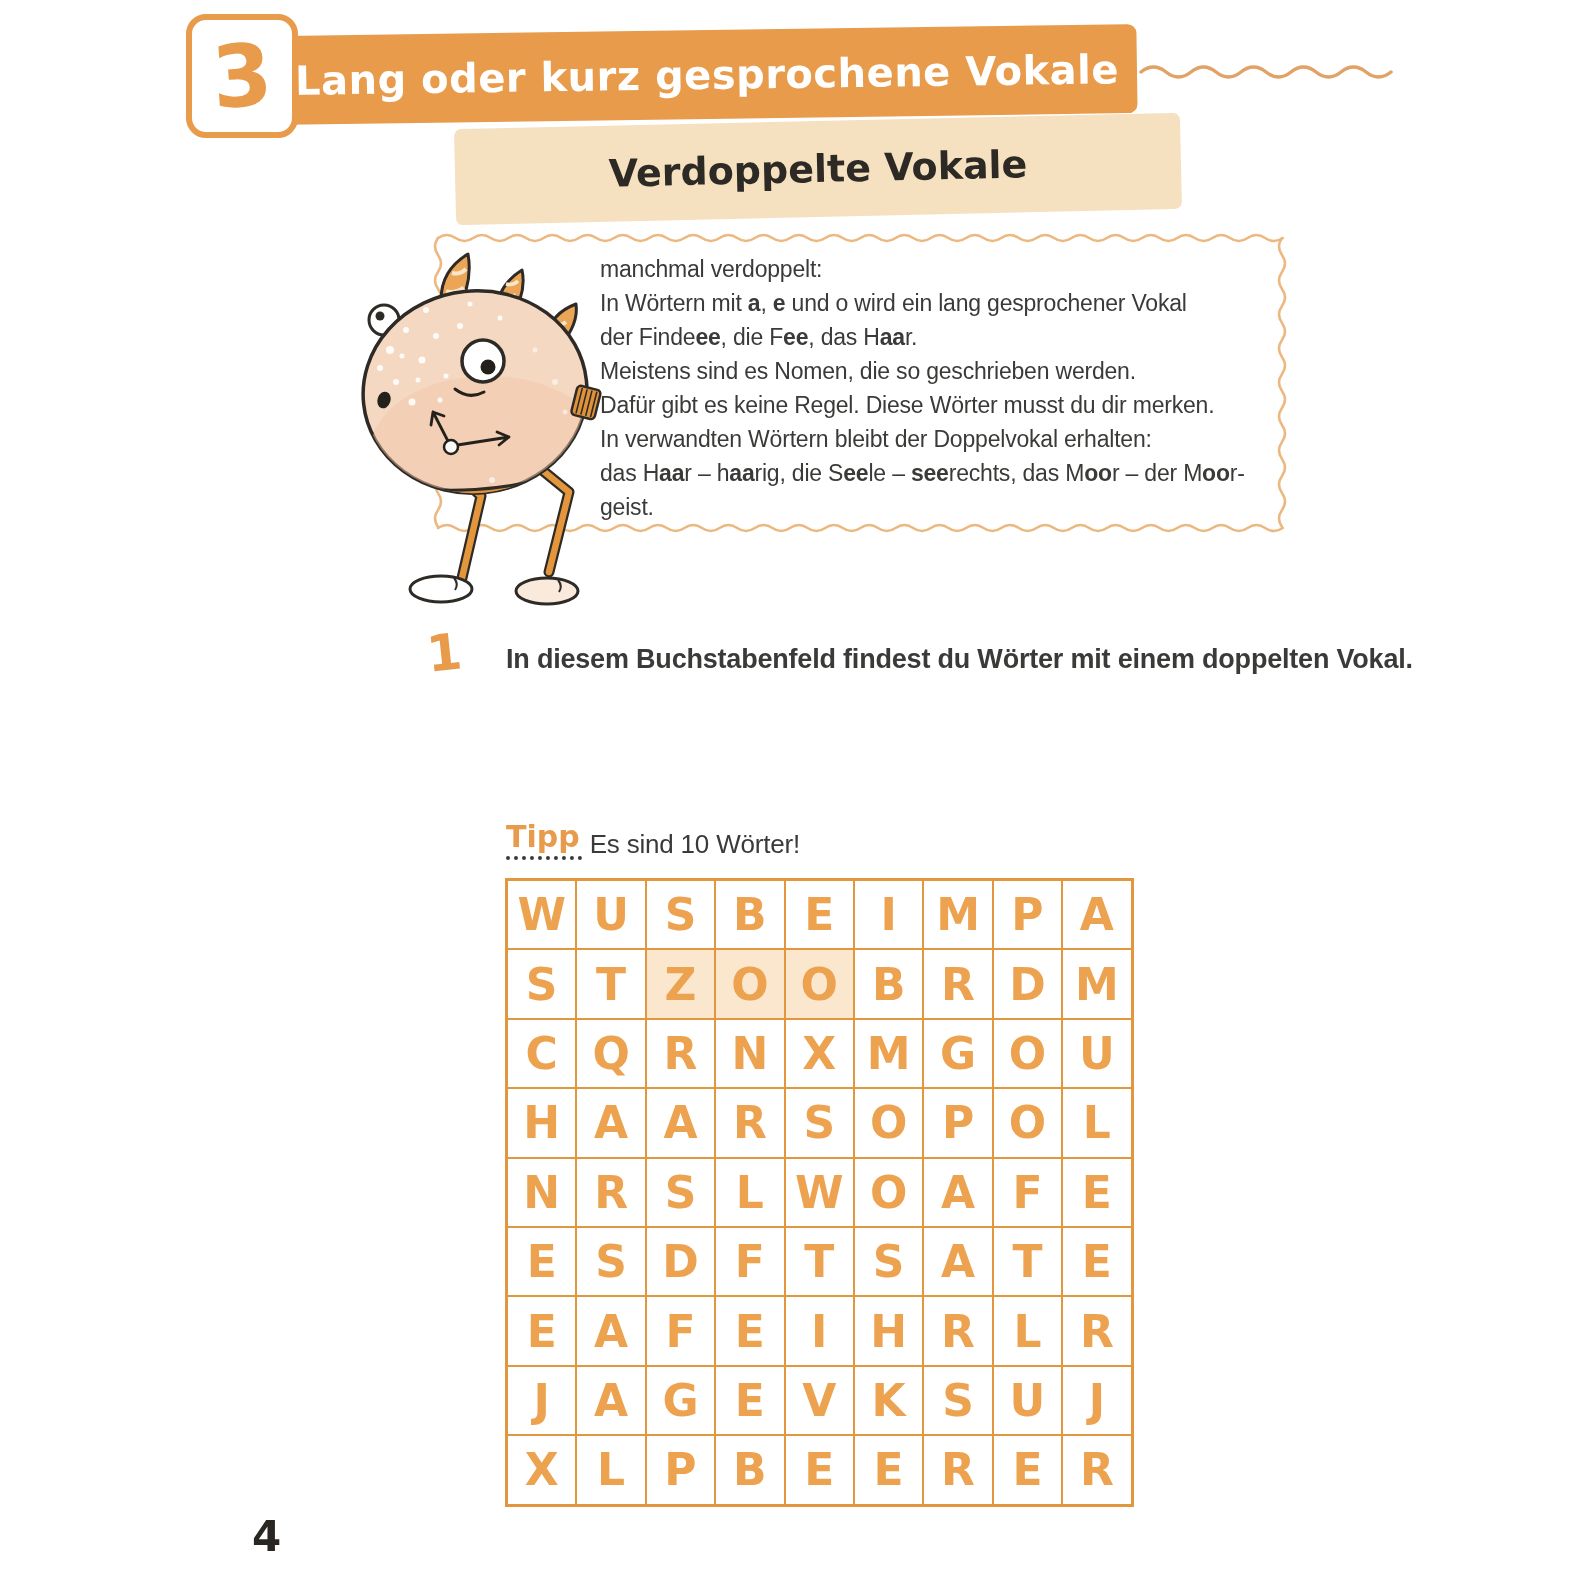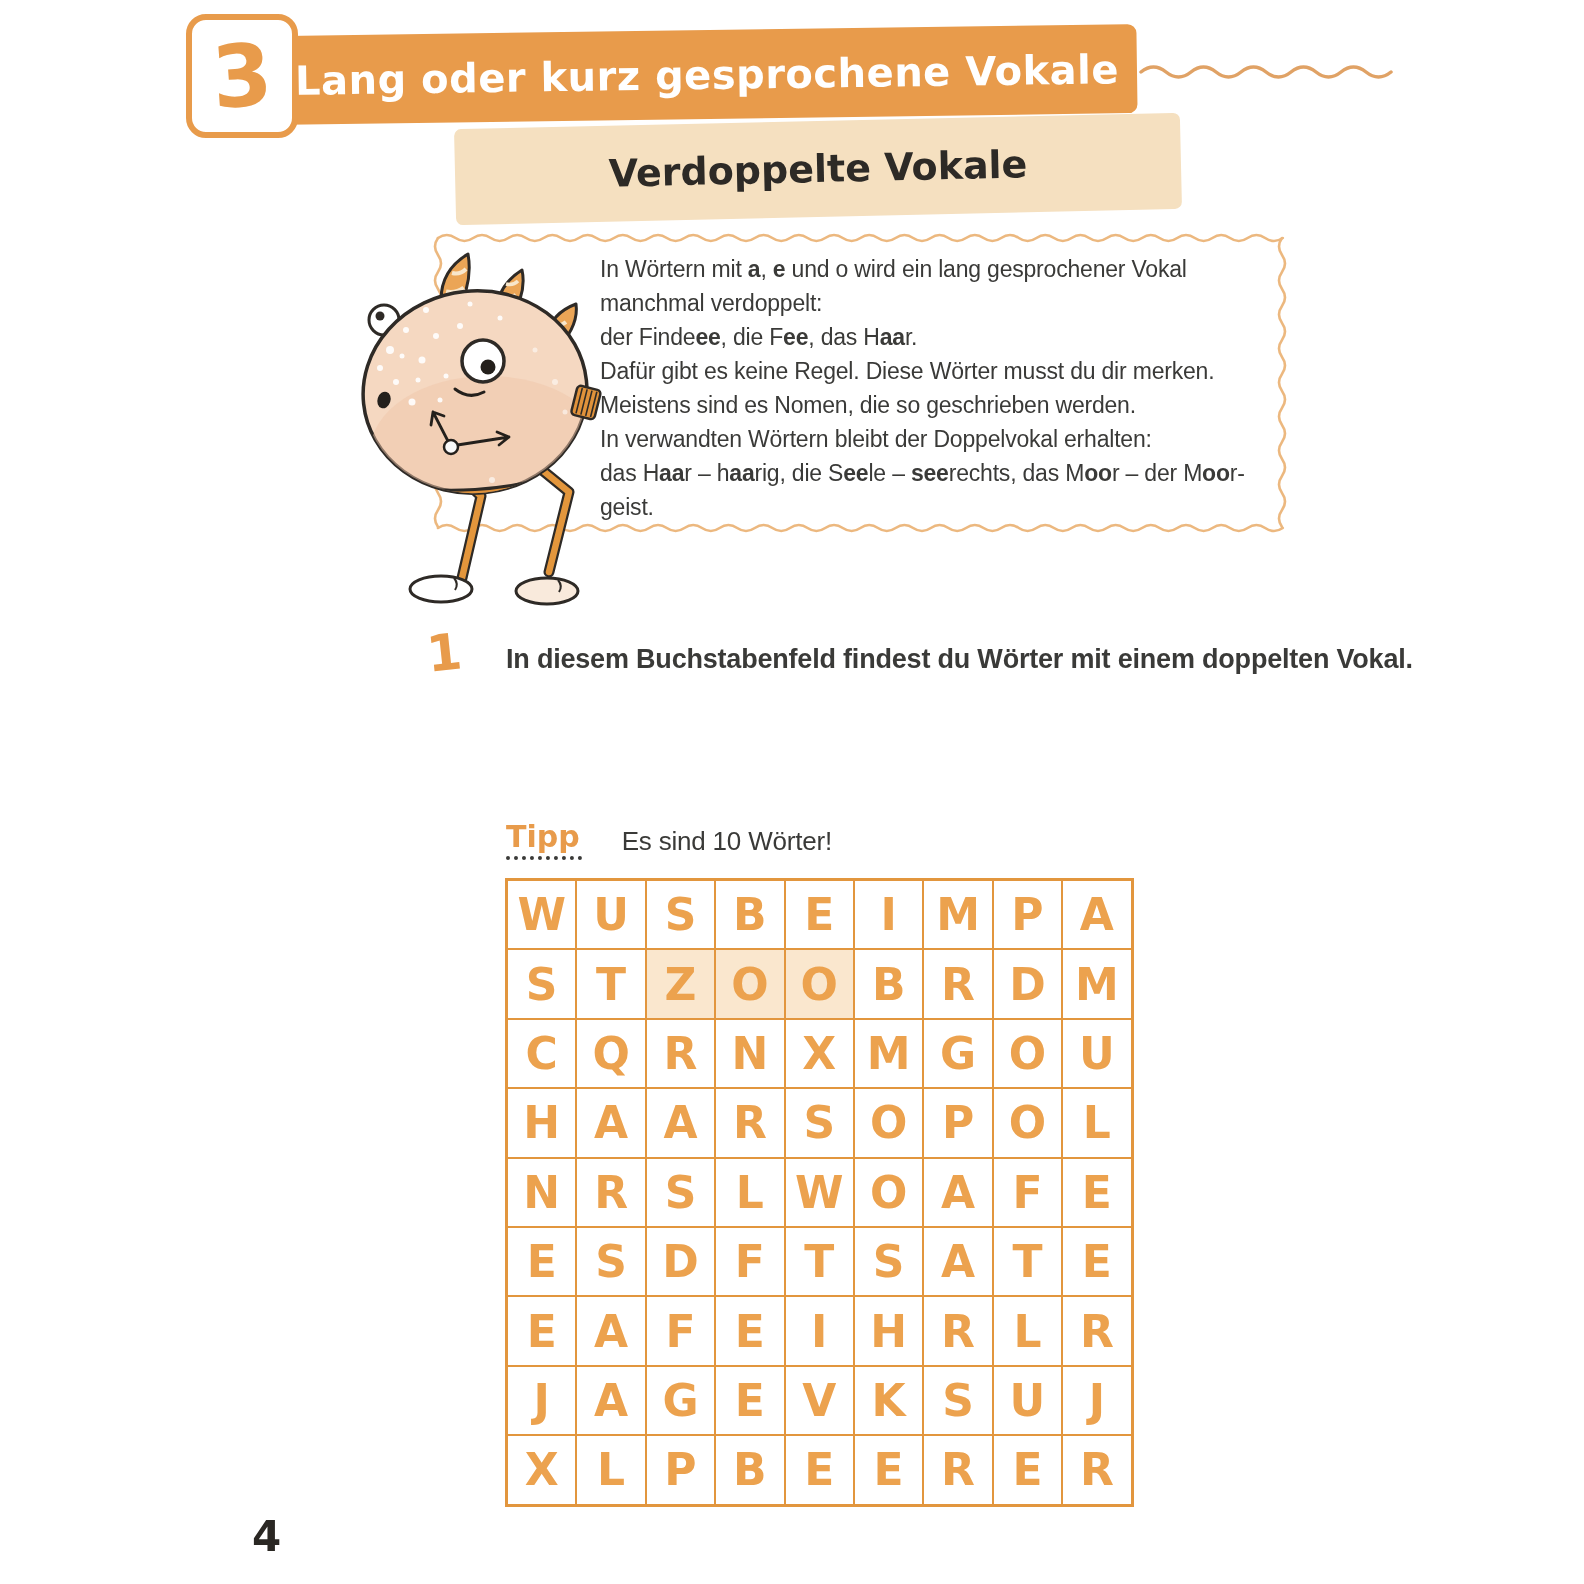--- a/index.html
+++ b/index.html
@@ -54,21 +54,21 @@
     color:var(--accent-orange,#E89B4B);transform:rotate(-6deg);line-height:1;
   }
   .ex-heading{
     position:absolute;left:506px;top:644px;width:1000px;
     font-weight:bold;font-size:27px;color:var(--text-dark,#3A3A38);letter-spacing:-0.2px;
   }
   .ex-instructions{position:absolute;left:506px;top:702px;}
   .ex-instructions div{
     font-size:27px;line-height:42px;color:var(--text-dark,#3A3A38);white-space:nowrap;letter-spacing:-0.2px;
   }
-  .tip-row{position:absolute;left:506px;top:822px;display:flex;align-items:center;gap:40px;}
+  .tip-row{position:absolute;left:506px;top:822px;display:flex;align-items:flex-end;gap:8px;}
   .tip-label{
     font-family:"DejaVu Sans", sans-serif;font-weight:bold;font-size:30px;
     color:var(--accent-orange,#E89B4B);border-bottom:4px dotted var(--text-dark,#3A3A38);
     padding:0 2px 4px 0;line-height:1;
   }
   .tip-text{font-size:26px;color:var(--text-dark,#3A3A38);letter-spacing:-0.2px;}
 
   
   .grid{
     position:absolute;left:505px;top:878px;
@@ -109,25 +109,25 @@
   <div class="info-box">
     <svg class="wavy" width="860" height="304" viewBox="0 0 860 304">
       <g fill="none" stroke="var(--wavy-border,#ECB87F)" stroke-width="2.6" stroke-linecap="round">
         <path id="wav-top" d="M 8 7 q 8.8 -6 17.6 0 t 17.6 0 t 17.6 0 t 17.6 0 t 17.6 0 t 17.6 0 t 17.6 0 t 17.6 0 t 17.6 0 t 17.6 0 t 17.6 0 t 17.6 0 t 17.6 0 t 17.6 0 t 17.6 0 t 17.6 0 t 17.6 0 t 17.6 0 t 17.6 0 t 17.6 0 t 17.6 0 t 17.6 0 t 17.6 0 t 17.6 0 t 17.6 0 t 17.6 0 t 17.6 0 t 17.6 0 t 17.6 0 t 17.6 0 t 17.6 0 t 17.6 0 t 17.6 0 t 17.6 0 t 17.6 0 t 17.6 0 t 17.6 0 t 17.6 0 t 17.6 0 t 17.6 0 t 17.6 0 t 17.6 0 t 17.6 0 t 17.6 0 t 17.6 0 t 17.6 0 t 17.6 0 t 17.6 0"></path>
           <path id="wav-bottom" d="M 8 297 q 8.8 -6 17.6 0 t 17.6 0 t 17.6 0 t 17.6 0 t 17.6 0 t 17.6 0 t 17.6 0 t 17.6 0 t 17.6 0 t 17.6 0 t 17.6 0 t 17.6 0 t 17.6 0 t 17.6 0 t 17.6 0 t 17.6 0 t 17.6 0 t 17.6 0 t 17.6 0 t 17.6 0 t 17.6 0 t 17.6 0 t 17.6 0 t 17.6 0 t 17.6 0 t 17.6 0 t 17.6 0 t 17.6 0 t 17.6 0 t 17.6 0 t 17.6 0 t 17.6 0 t 17.6 0 t 17.6 0 t 17.6 0 t 17.6 0 t 17.6 0 t 17.6 0 t 17.6 0 t 17.6 0 t 17.6 0 t 17.6 0 t 17.6 0 t 17.6 0 t 17.6 0 t 17.6 0 t 17.6 0 t 17.6 0"></path>
           <path id="wav-left" d="M 8 7 q -6 8.5 0 17 t 0 17 t 0 17 t 0 17 t 0 17 t 0 17 t 0 17 t 0 17 t 0 17 t 0 17 t 0 17 t 0 17 t 0 17 t 0 17 t 0 17 t 0 17 t 0 17"></path>
           <path id="wav-right" d="M 852 7 q -6 8.5 0 17 t 0 17 t 0 17 t 0 17 t 0 17 t 0 17 t 0 17 t 0 17 t 0 17 t 0 17 t 0 17 t 0 17 t 0 17 t 0 17 t 0 17 t 0 17 t 0 17"></path>
       </g>
     </svg>
     <div class="info-text" id="info-lines">
+        <div class="info-line"><span>manchmal verdoppelt:</span></div>
         <div class="info-line"><span>In Wörtern mit </span><span class="b">a</span><span>, </span><span class="b">e</span><span> und o wird ein lang gesprochener Vokal</span></div>
-        <div class="info-line"><span>manchmal verdoppelt:</span></div>
         <div class="info-line"><span>der Finde</span><span class="b">ee</span><span>, die F</span><span class="b">ee</span><span>, das H</span><span class="b">aa</span><span>r.</span></div>
+        <div class="info-line"><span>Meistens sind es Nomen, die so geschrieben werden.</span></div>
         <div class="info-line"><span>Dafür gibt es keine Regel. Diese Wörter musst du dir merken.</span></div>
-        <div class="info-line"><span>Meistens sind es Nomen, die so geschrieben werden.</span></div>
         <div class="info-line"><span>In verwandten Wörtern bleibt der Doppelvokal erhalten:</span></div>
         <div class="info-line"><span>das H</span><span class="b">aa</span><span>r – h</span><span class="b">aa</span><span>rig, die S</span><span class="b">ee</span><span>le – </span><span class="b">see</span><span>rechts, das M</span><span class="b">oo</span><span>r – der M</span><span class="b">oo</span><span>r-</span></div>
         <div class="info-line"><span>geist.</span></div>
       </div>
   </div>
 
   <svg class="monster" width="260" height="370" viewBox="0 0 260 370">
     <defs>
       <clipPath id="headClip">
           <ellipse cx="125" cy="152" rx="112" ry="101" transform="rotate(-6 125 152)"></ellipse>

